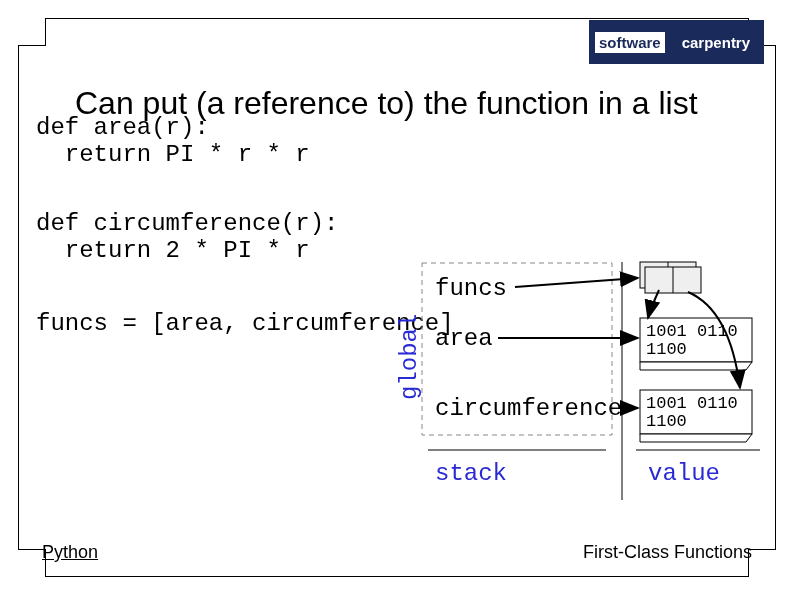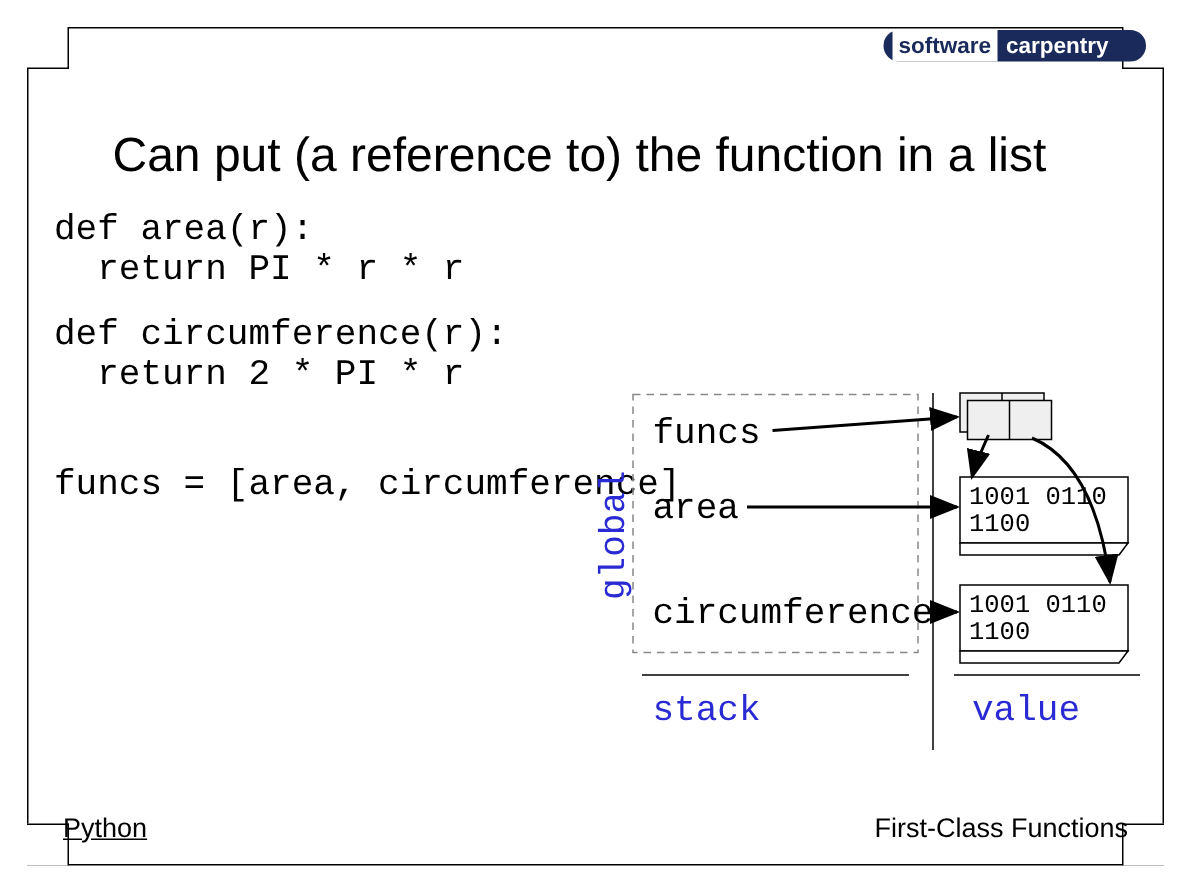--- a/index.html
+++ b/index.html
@@ -27,47 +27,46 @@
   }
   .corner.tl { top: -1px; left: -1px; border-right: 1px solid #000; border-bottom: 1px solid #000; }
   .corner.tr { top: -1px; right: -1px; border-left: 1px solid #000; border-bottom: 1px solid #000; }
   .corner.bl { bottom: -1px; left: -1px; border-right: 1px solid #000; border-top: 1px solid #000; }
   .corner.br { bottom: -1px; right: -1px; border-left: 1px solid #000; border-top: 1px solid #000; }
   .logo {
     position: absolute;
     top: 20px;
     right: 30px;
     width: 175px;
-    height: 21px;
+    height: 44px;
     background: #1a2a5a;
     display: flex;
     align-items: center;
     font-family: Arial;
     font-size: 15px;
     color: #fff;
-    border-radius: 13px;
   }
   .logo .sw { background:#fff; color:#1a2a5a; font-weight:bold; padding: 2px 4px; margin-left: 6px; }
-  .logo .cp { font-weight:bold; padding: 0 6px; }
+  .logo .cp { font-weight:bold; padding: 0 17px; }
   .title {
     position: absolute;
     top: 85px;
     left: 75px;
     font-size: 32px;
     color: #000;
   }
   .code {
     position: absolute;
     left: 36px;
     font-family: "Courier New", monospace;
     font-size: 24px;
     white-space: pre;
     color: #000;
   }
-  .code1 { top: 140px; }
+  .code1 { top: 114px; }
   .code2 { top: 210px; }
   .code3 { top: 310px; }
   svg.overlay {
     position: absolute;
     top: 0; left: 0;
     width: 794px; height: 595px;
     pointer-events: none;
   }
   .mono { font-family: "Courier New", monospace; font-size: 24px; }
   .foot-left {

